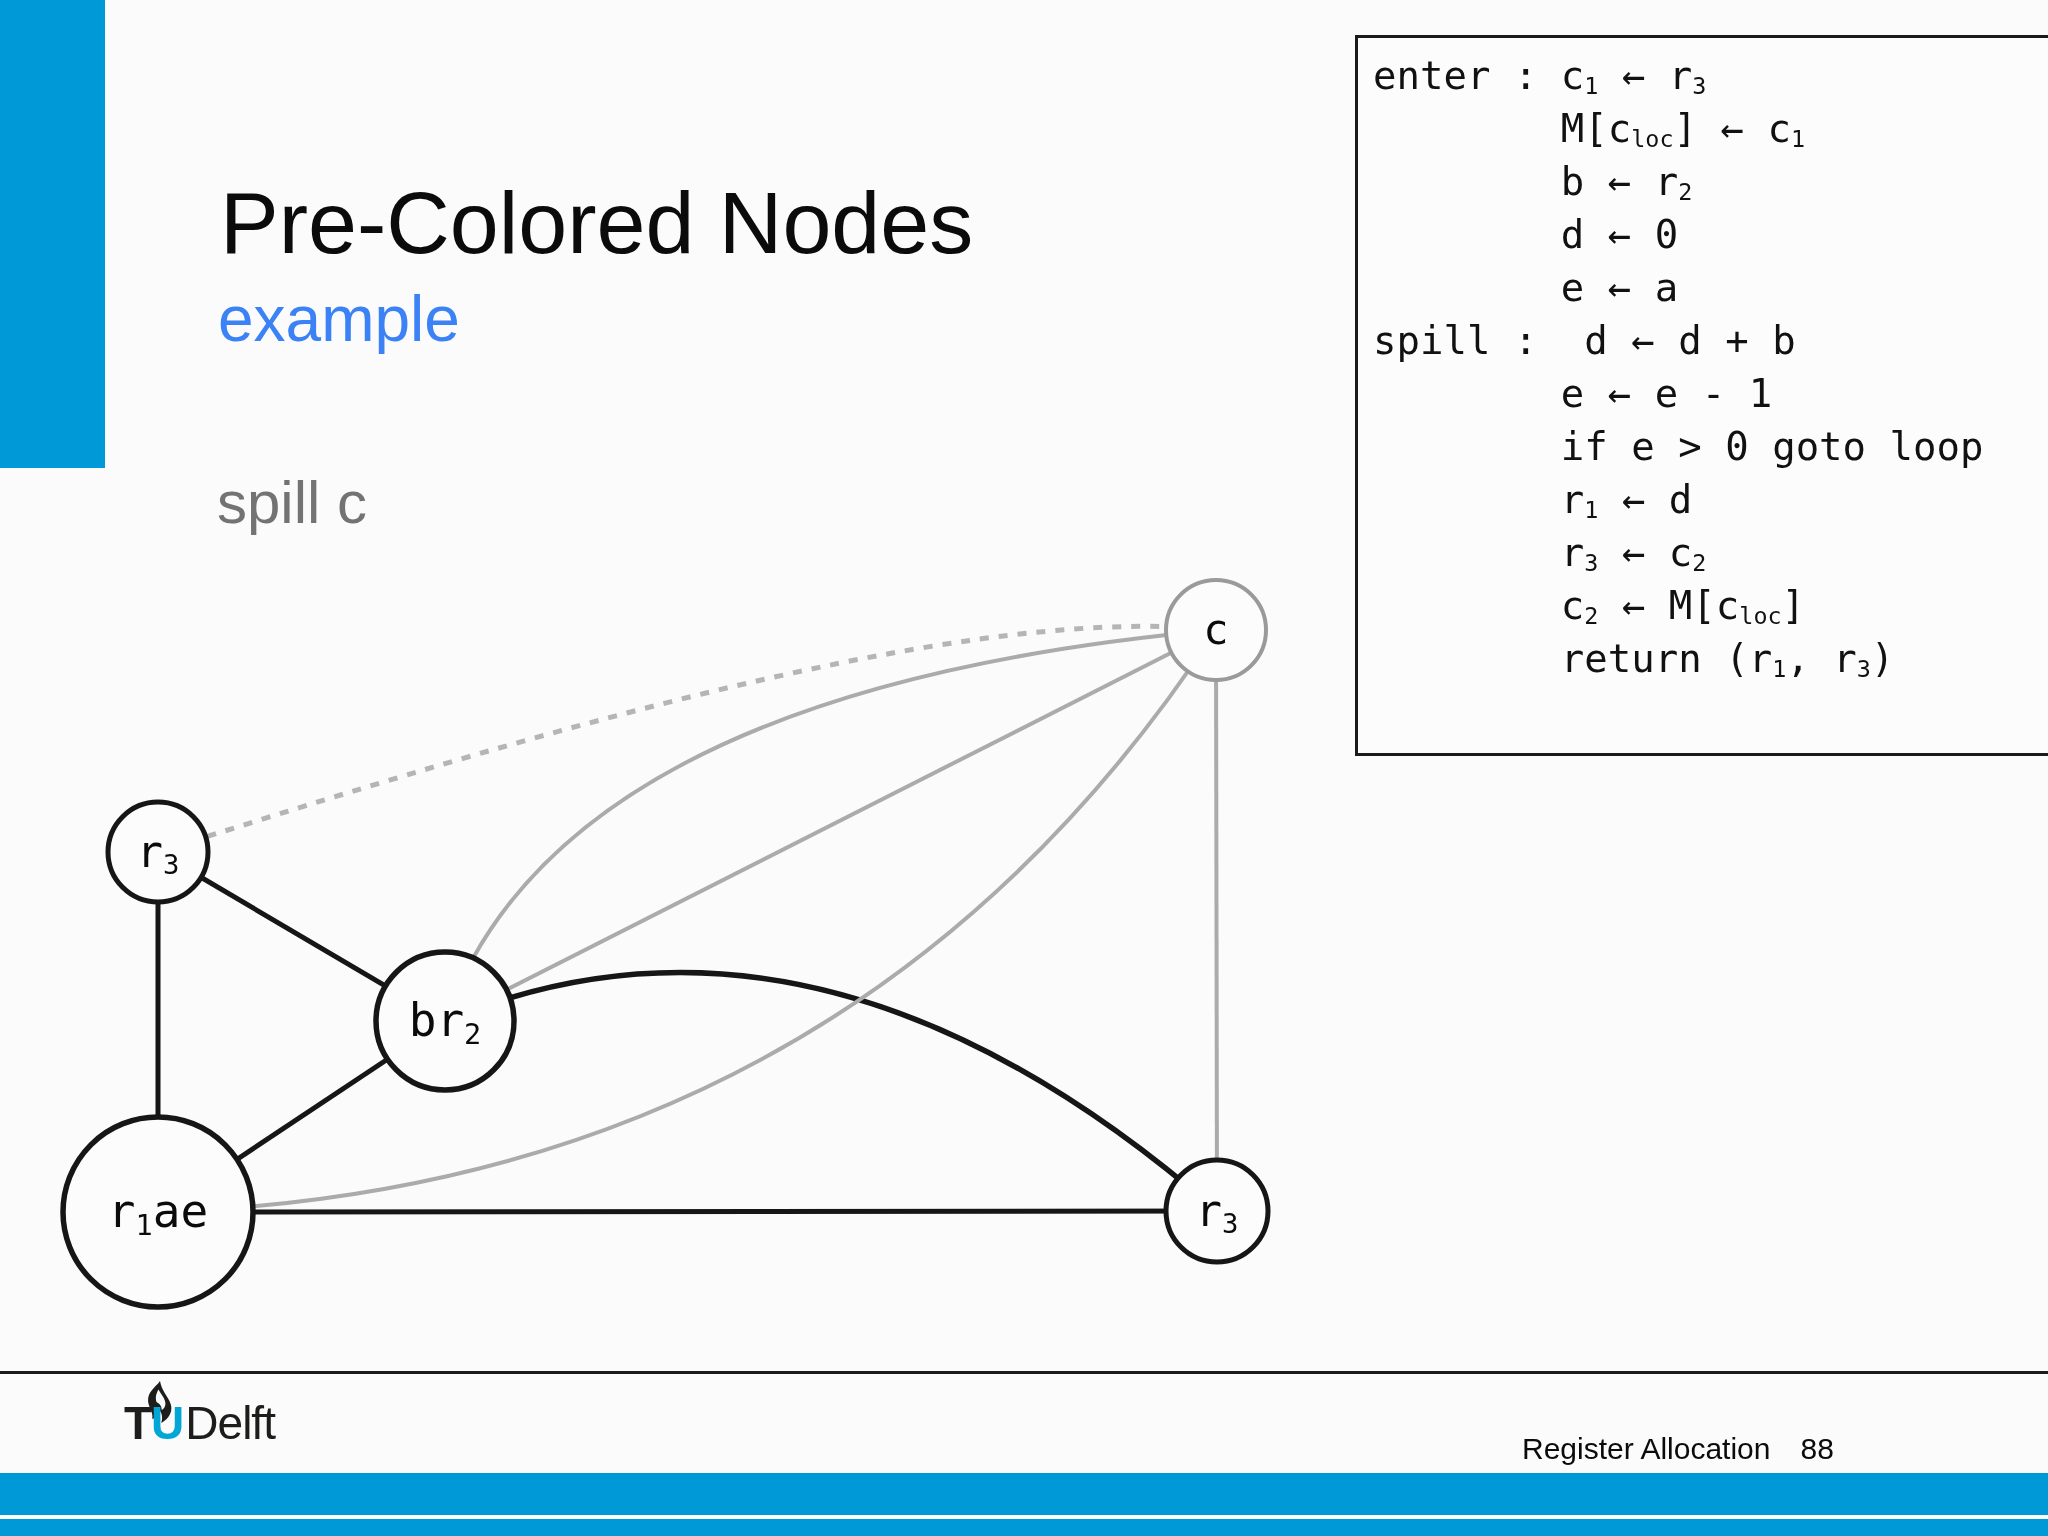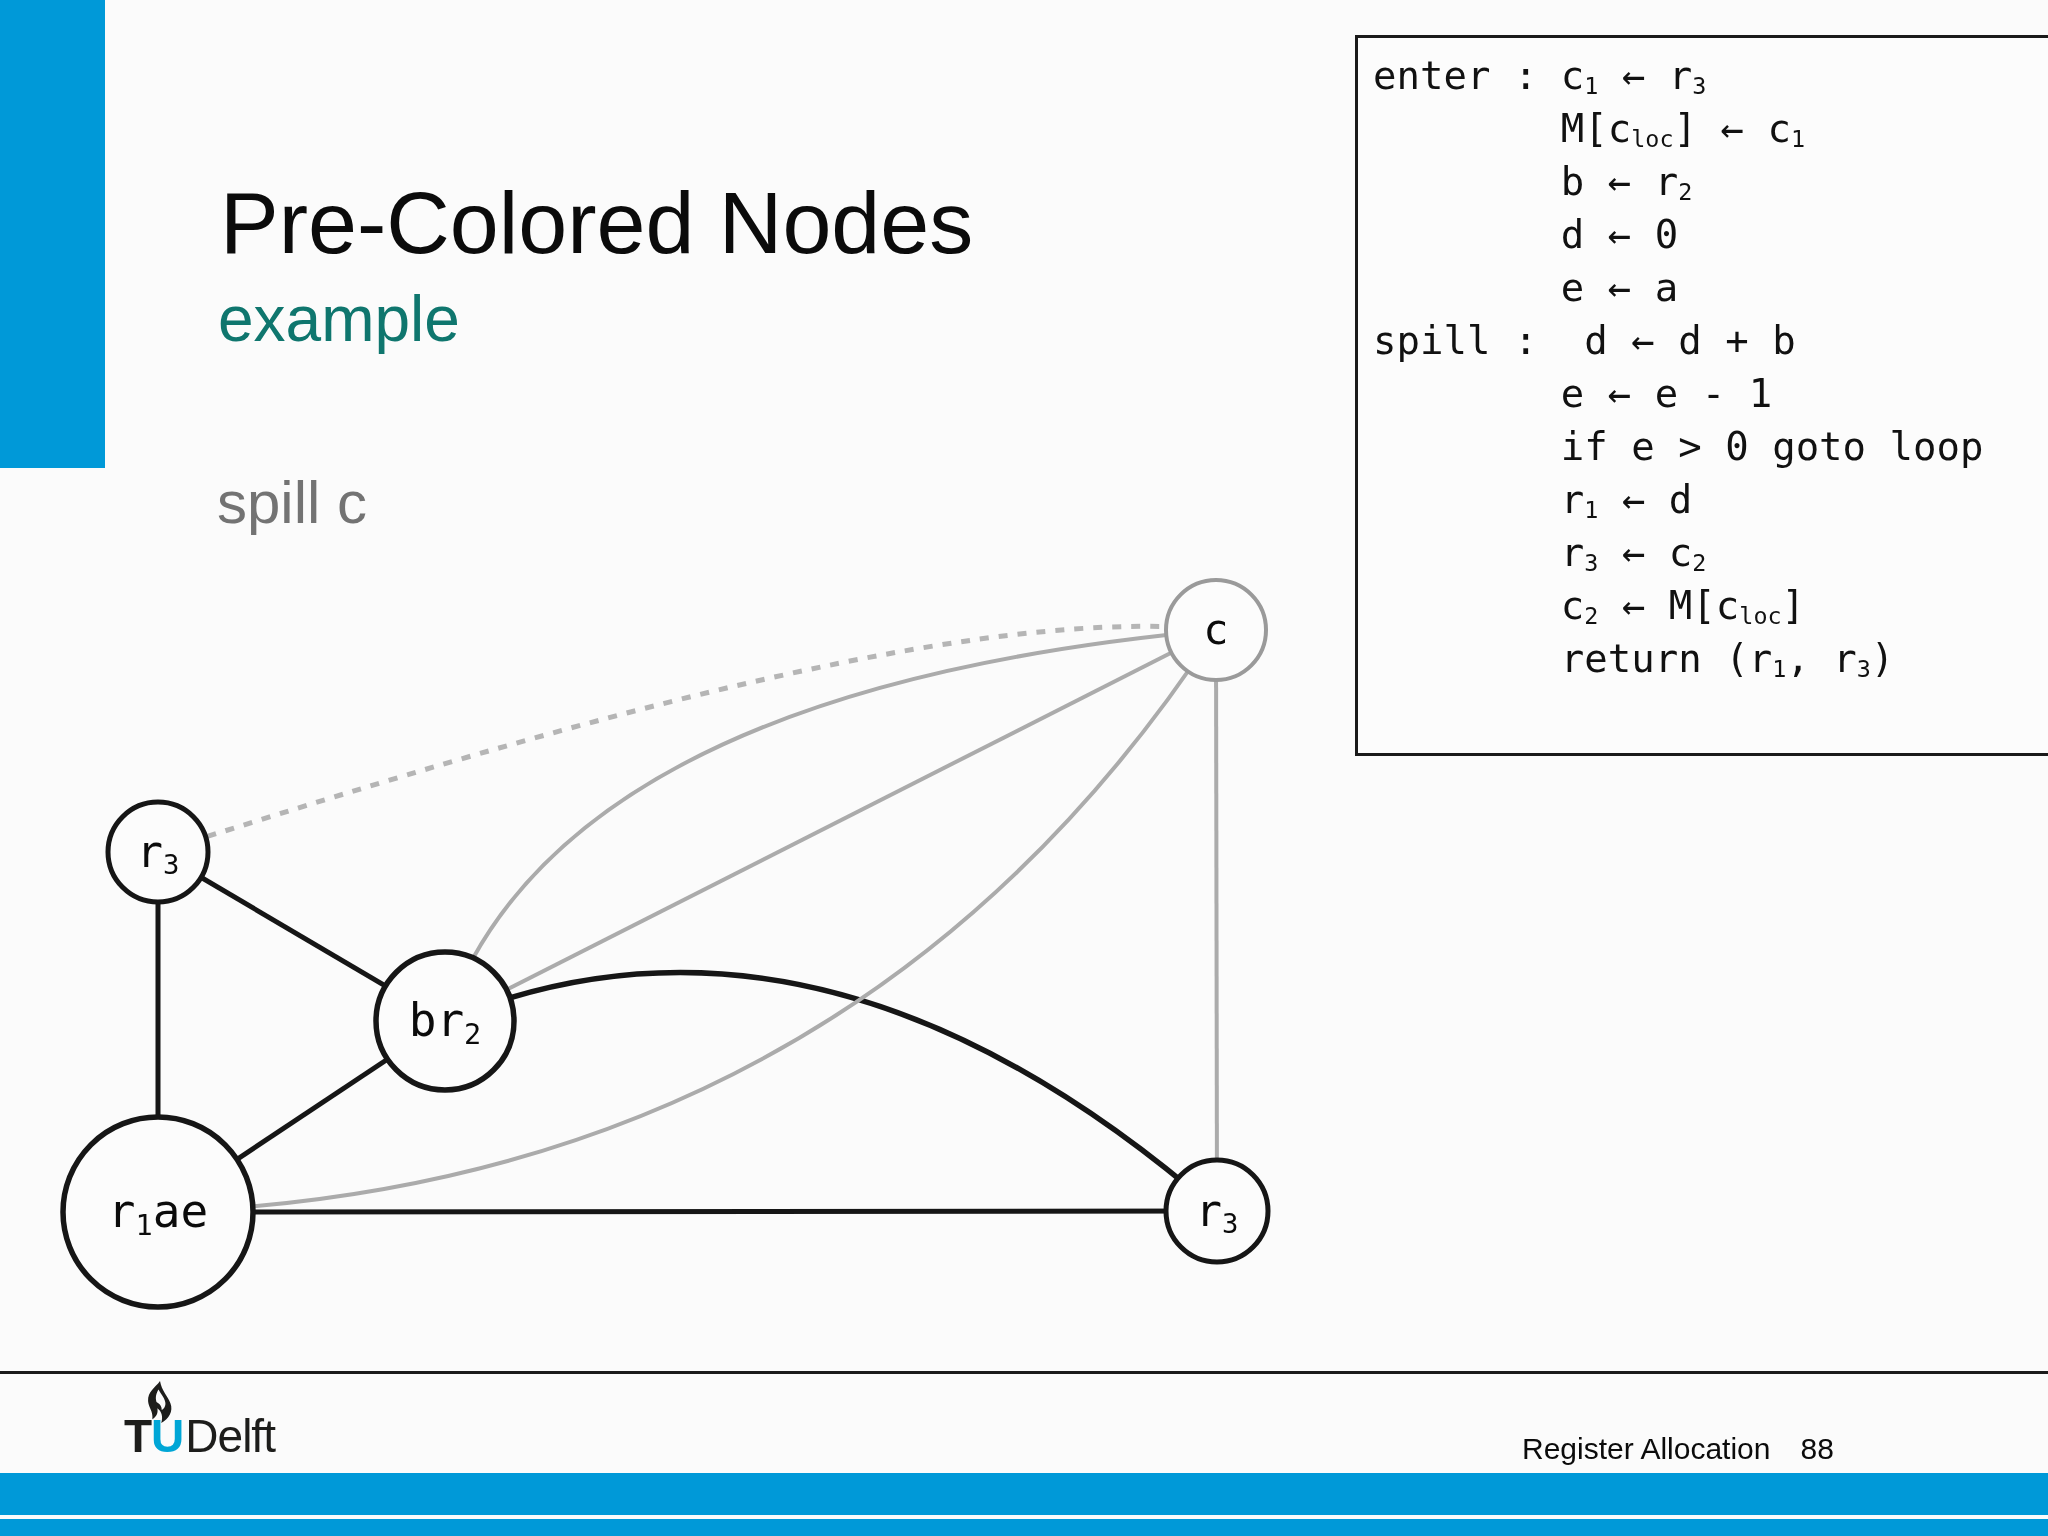--- a/index.html
+++ b/index.html
@@ -7,39 +7,39 @@
     width:2048px;height:1536px;position:relative;overflow:hidden;
     background:#FBFBFB;
     font-family:"Liberation Sans",sans-serif;
     color:#111;
   }
   .abs{position:absolute;}
   
   #accent-bar{left:0;top:0;width:105px;height:468px;background:#0099D8;}
   
   #page-title{left:216px;top:168px;font-size:88px;font-weight:400;color:#0b0b0b;letter-spacing:0;white-space:nowrap;margin:4px;}
-  #page-subtitle{left:218px;top:282px;font-size:64px;font-weight:400;color:#0f766e;margin:0;}
+  #page-subtitle{left:218px;top:282px;font-size:64px;font-weight:400;color:#3b82f6;margin:0;}
   #spill-annotation{left:217px;top:468px;font-size:60px;color:#737373;}
   
   #code-listing{
     left:1355px;top:35px;width:712px;height:721px;box-sizing:border-box;
     border:3px solid #1a1a1a;background:#FCFCFC;
     font-family:"DejaVu Sans Mono",monospace;font-size:39px;line-height:53px;
     padding:11px 0 0 15px;color:#111;
   }
   #code-listing .cl{white-space:pre;}
   #code-listing sub{font-size:0.60em;line-height:0;vertical-align:-0.22em;}
   
   #interference-graph{left:0;top:0;width:2048px;height:1536px;}
   #interference-graph text{font-family:"DejaVu Sans Mono",monospace;fill:#0b0b0b;}
   
   #footer-separator{left:0;top:1371px;width:2048px;height:3px;background:#1b1b1b;}
   #tu-delft-logo{left:124px;top:1381px;height:82px;}
   #flame-icon{position:absolute;left:18px;top:0px;width:36px;height:42px;}
-  #logo-text{position:absolute;left:0px;top:28px;font-size:46px;letter-spacing:-1px;white-space:nowrap;}
+  #logo-text{position:absolute;left:0px;top:15px;font-size:46px;letter-spacing:-1px;white-space:nowrap;}
   #logo-text .t{font-weight:700;color:#1d1d1b;}
   #logo-text .u{font-weight:700;color:#00A6D6;}
   #logo-text .delft{font-weight:400;color:#1d1d1b;margin-left:2px;}
   #page-footnote{left:1482px;top:1432px;font-size:30px;color:#0b0b0b;white-space:nowrap;margin-left:40px;}
   #page-number{margin-left:30px;}
   #bottom-bar{left:0;top:1473px;width:2048px;height:63px;background:#0099D8;}
   #bottom-bar-divider{position:absolute;left:0;top:42px;width:2048px;height:4px;background:#FBFBFB;}
 </style>
 </head>
 <body>

